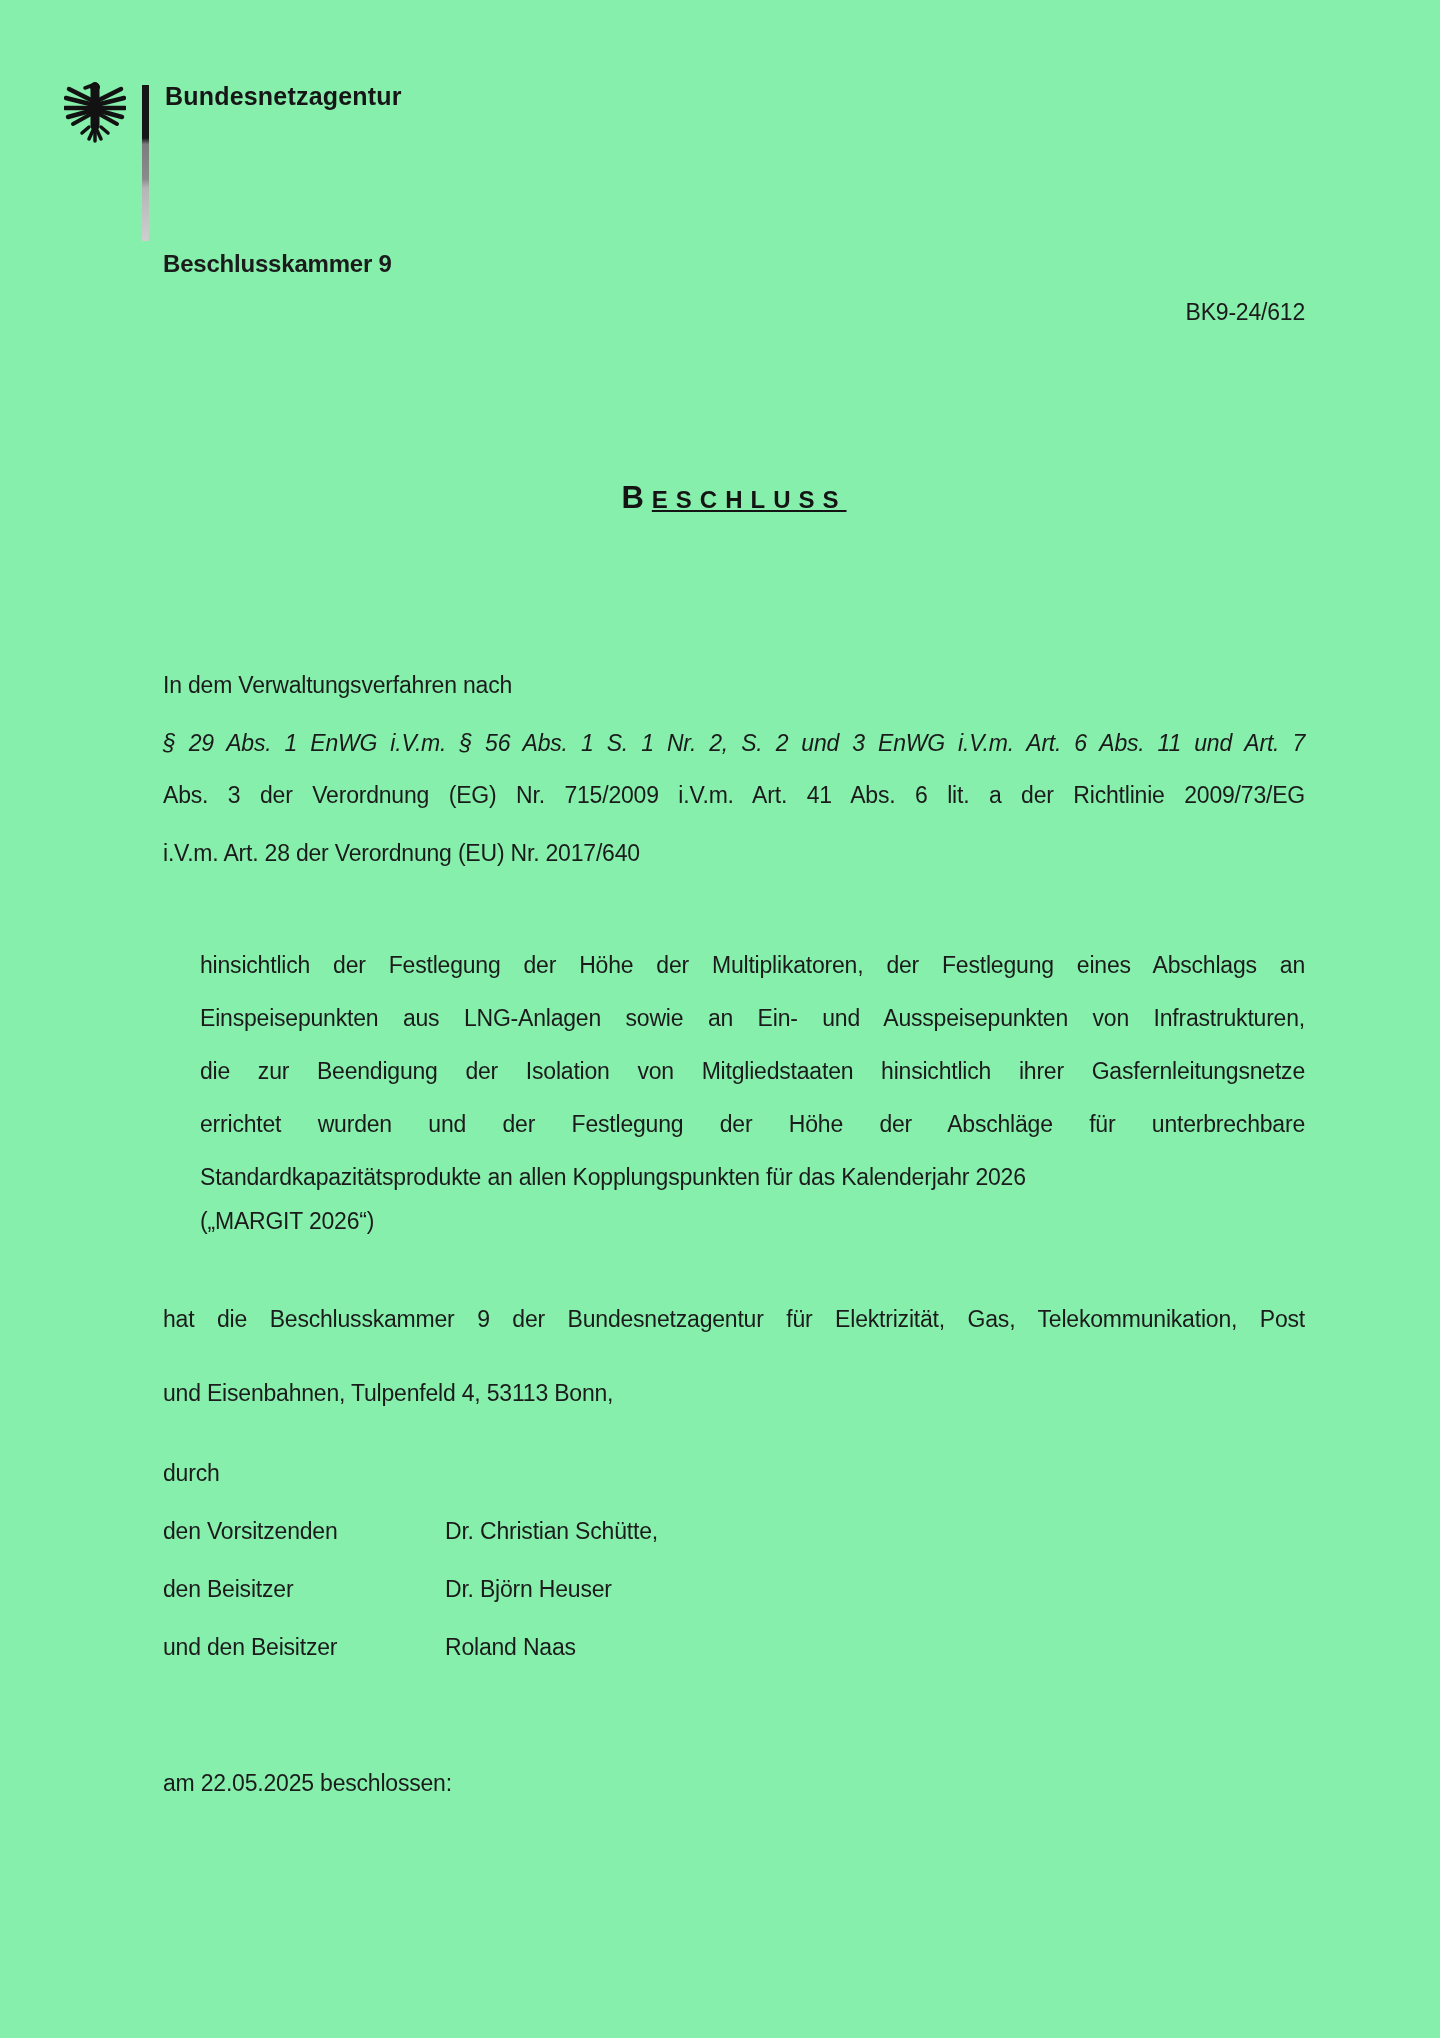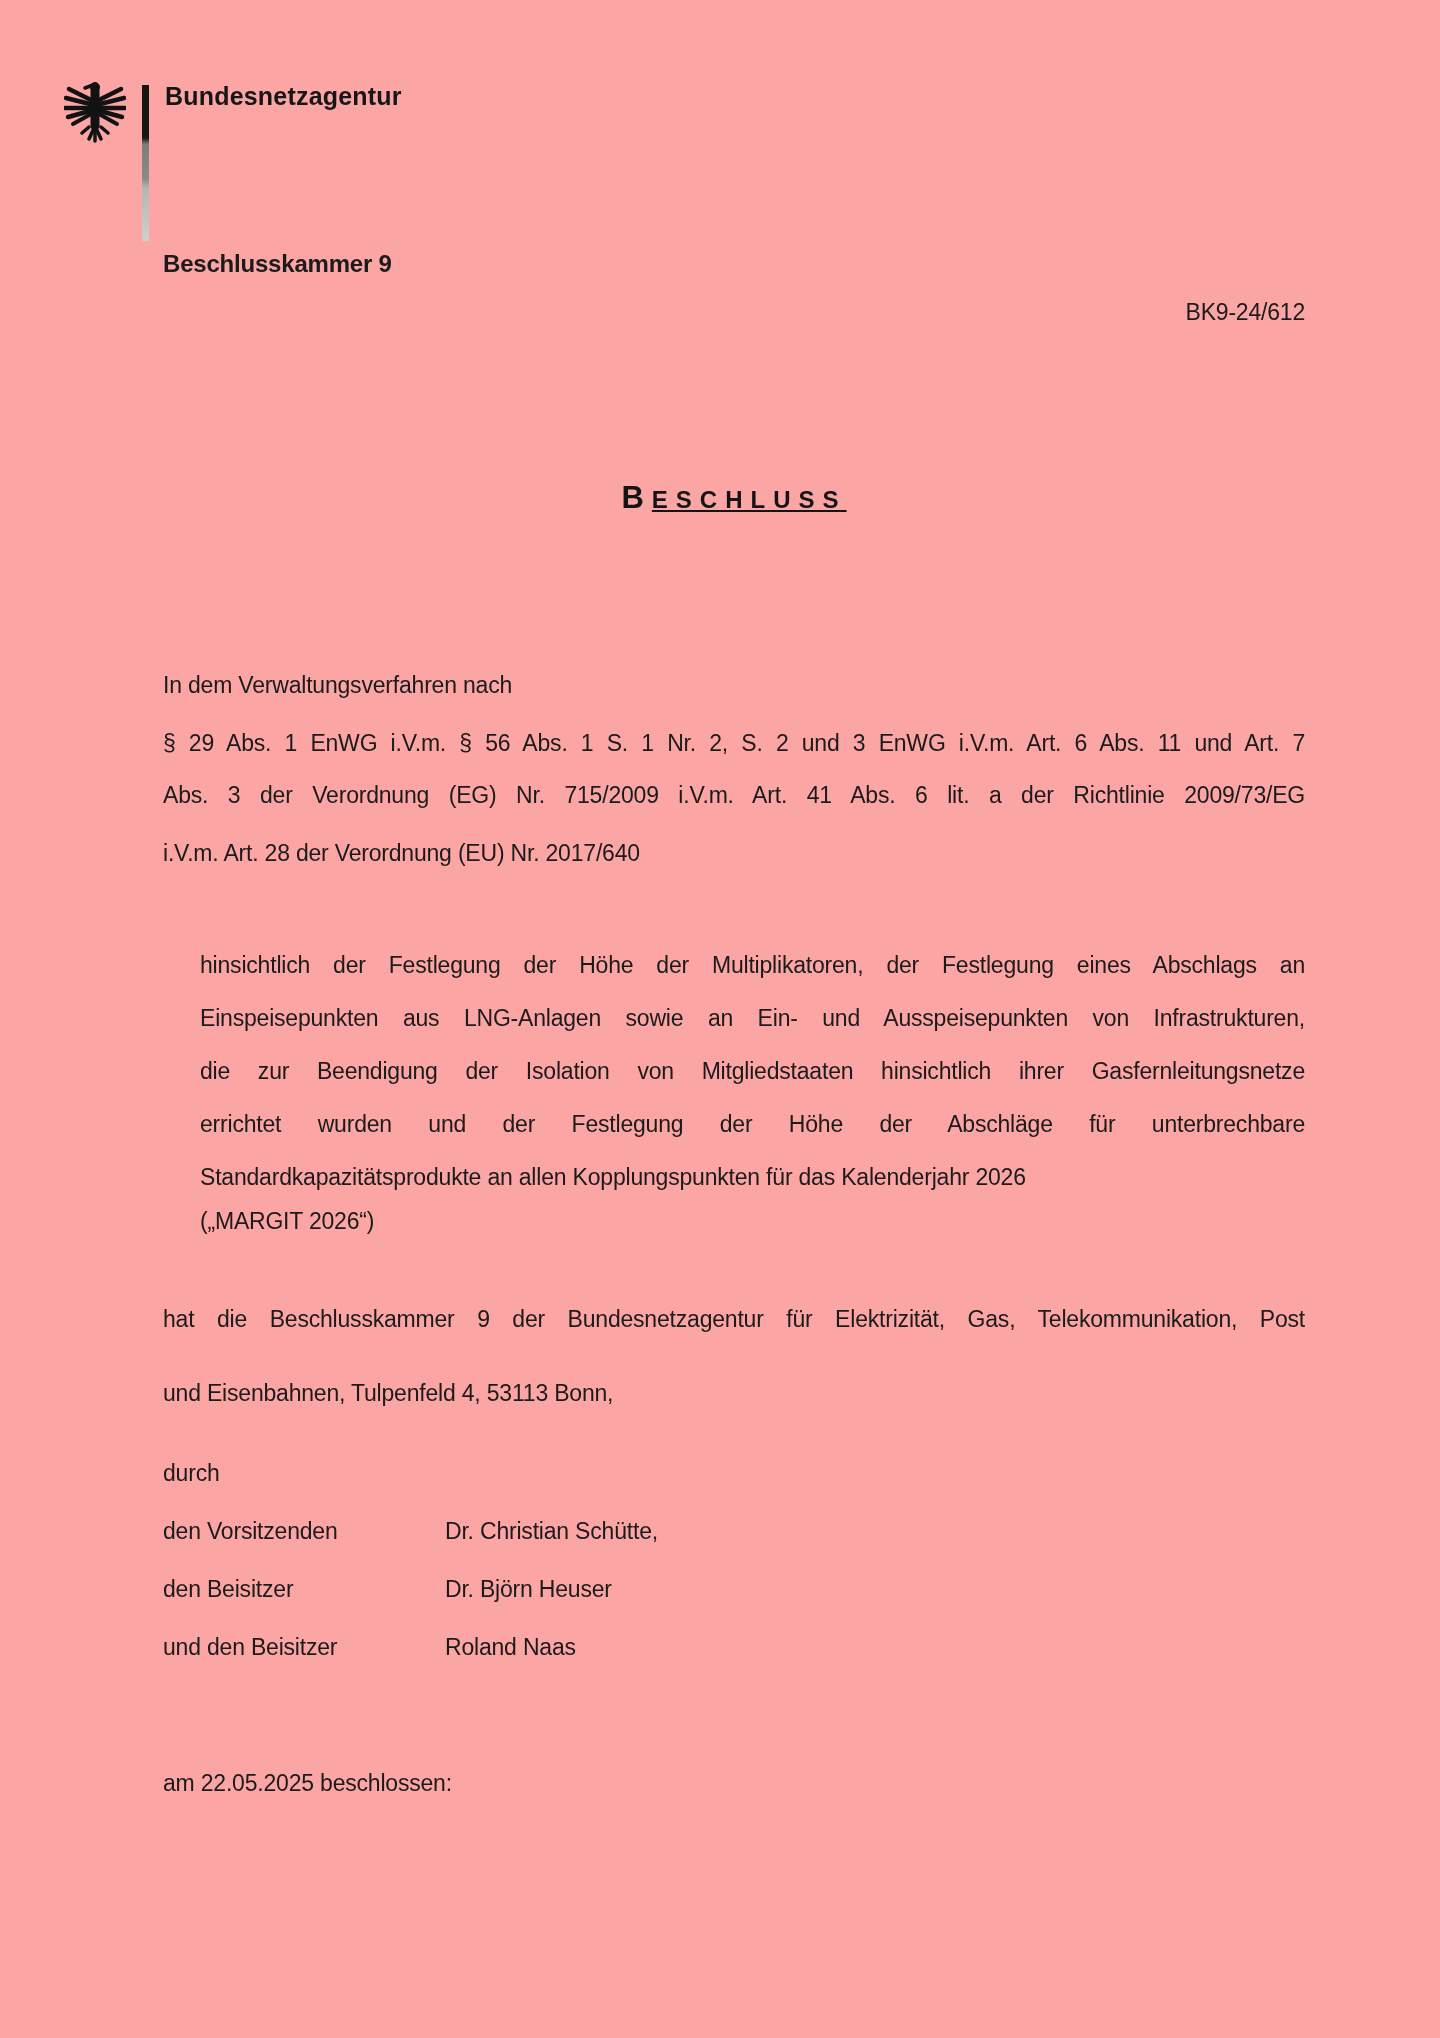--- a/index.html
+++ b/index.html
@@ -1,21 +1,21 @@
 <!DOCTYPE html>
 <html><head>
 <meta charset="utf-8">
 <style>
   html, body { margin: 0; padding: 0; background: #e8e8e8; }
   .page {
     position: relative;
     width: 1440px;
     height: 2038px;
     margin: 0 auto;
-    background: #fca5a5;
+    background: #86efac;
     font-family: "Liberation Sans", sans-serif;
     color: #1b1b1b;
     overflow: hidden;
   }
   .abs { position: absolute; }
 
   
   .logo-text {
     left: 165px; top: 82px;
     font-size: 25px; font-weight: 600; letter-spacing: 0.2px;
@@ -105,21 +105,21 @@
   <div class="abs chamber">Beschlusskammer 9</div>
 
   <div class="abs file-ref">BK9-24/612</div>
 
   <div class="abs doc-title">
     <span class="big">B</span><span class="small">ESCHLUSS</span>
   </div>
 
   <div class="abs bodyline w-main" style="top:672px;">In dem Verwaltungsverfahren nach</div>
 
-  <div class="abs bodyline just w-main" style="top:730px;">§ 29 Abs. 1 EnWG i.V.m. § 56 Abs. 1 S. 1 Nr. 2, S. 2 und 3 EnWG i.V.m. Art. 6 Abs. 11 und Art. 7</div>
+  <div class="abs bodyline just w-main" style="top:730px;font-style:italic;">§ 29 Abs. 1 EnWG i.V.m. § 56 Abs. 1 S. 1 Nr. 2, S. 2 und 3 EnWG i.V.m. Art. 6 Abs. 11 und Art. 7</div>
   <div class="abs bodyline just w-main" style="top:782px;">Abs. 3 der Verordnung (EG) Nr. 715/2009 i.V.m. Art. 41 Abs. 6 lit. a der Richtlinie 2009/73/EG</div>
   <div class="abs bodyline w-main" style="top:840px;">i.V.m. Art. 28 der Verordnung (EU) Nr. 2017/640</div>
 
   <div class="abs bodyline just w-ind" style="top:952px;">hinsichtlich der Festlegung der Höhe der Multiplikatoren, der Festlegung eines Abschlags an</div>
   <div class="abs bodyline just w-ind" style="top:1005px;">Einspeisepunkten aus LNG-Anlagen sowie an Ein- und Ausspeisepunkten von Infrastrukturen,</div>
   <div class="abs bodyline just w-ind" style="top:1058px;">die zur Beendigung der Isolation von Mitgliedstaaten hinsichtlich ihrer Gasfernleitungsnetze</div>
   <div class="abs bodyline just w-ind" style="top:1111px;">errichtet wurden und der Festlegung der Höhe der Abschläge für unterbrechbare</div>
   <div class="abs bodyline w-ind" style="top:1164px;">Standardkapazitätsprodukte an allen Kopplungspunkten für das Kalenderjahr 2026</div>
   <div class="abs bodyline w-ind" style="top:1208px;">(„MARGIT 2026“)</div>
 

